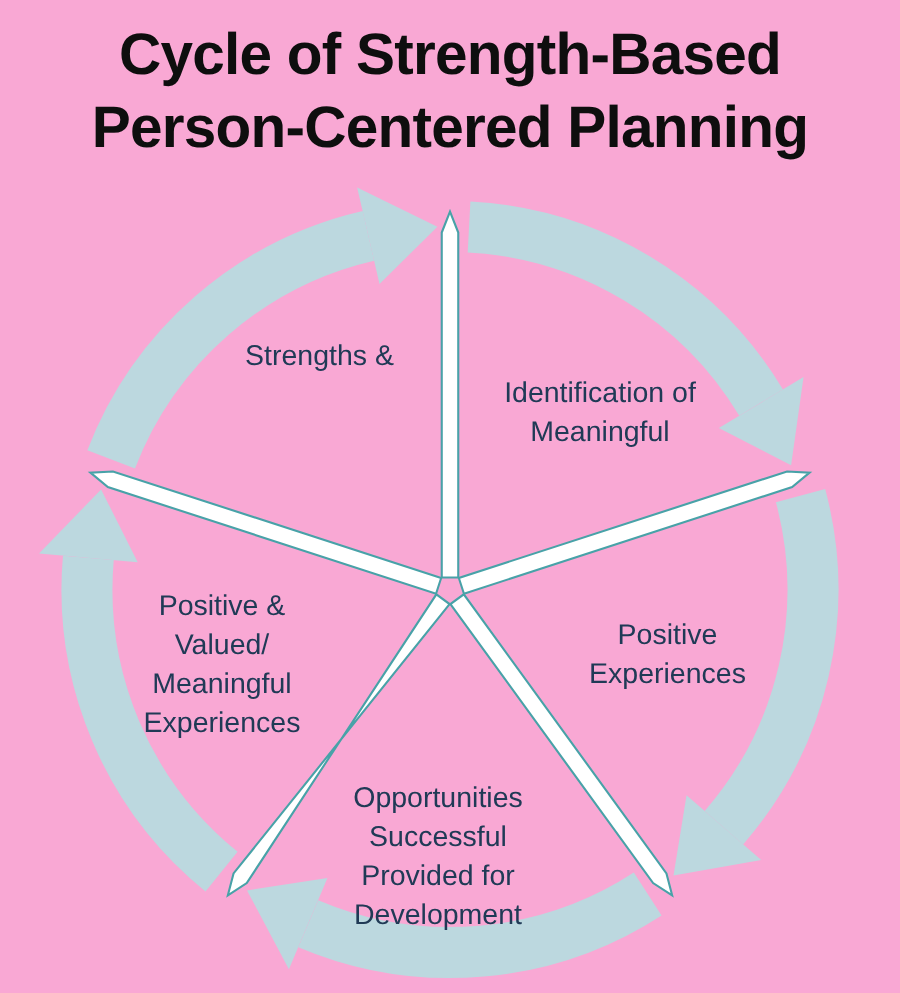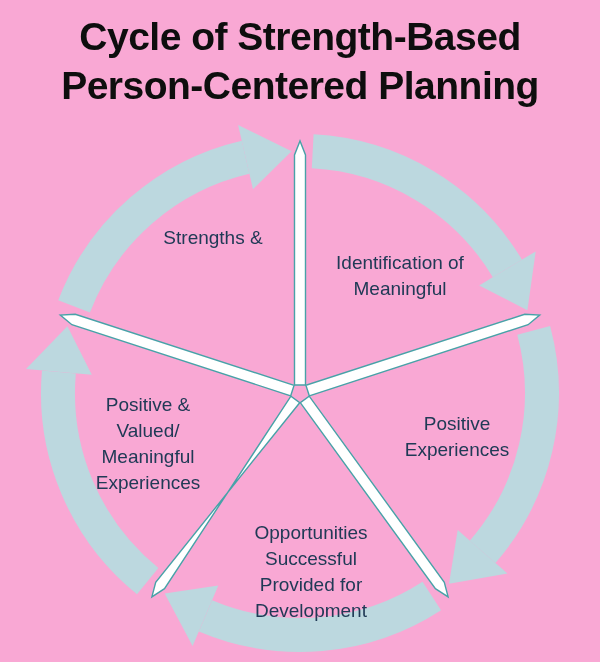--- a/index.html
+++ b/index.html
@@ -51,22 +51,22 @@
   }
   .seg-label {
     position: absolute;
     text-align: center;
     color: #203a56;
     font-size: 19px;
     line-height: 26px;
   }
   .seg-label .line { white-space: nowrap; }
   #label-identification { left: 300px; top: 250px; width: 200px; }
-  #label-expectations   { left: 377px; top: 411px; width: 160px; }
-  #label-opportunities  { left: 206px; top: 520px; width: 210px; }
+  #label-expectations   { left: 365px; top: 411px; width: 160px; }
+  #label-opportunities  { left: 187px; top: 520px; width: 210px; }
   #label-experiences    { left: 63px;  top: 392px; width: 170px; }
   #label-continued      { left: 113px; top: 225px; width: 200px; }
 </style>
 </head>
 <body>
 
 <div class="stage">
 
   <div class="title">
     <div>Cycle of Strength-Based</div>

